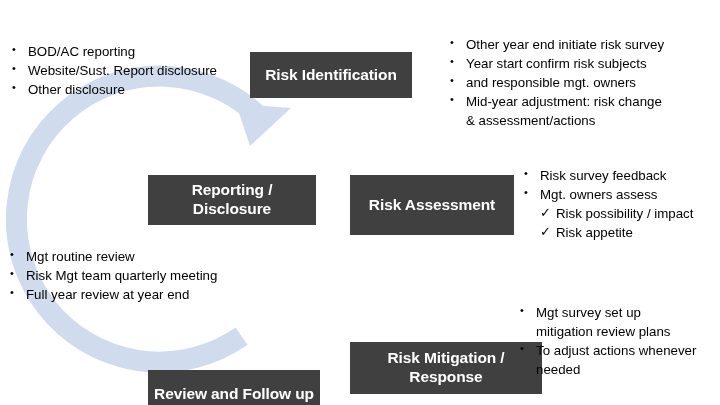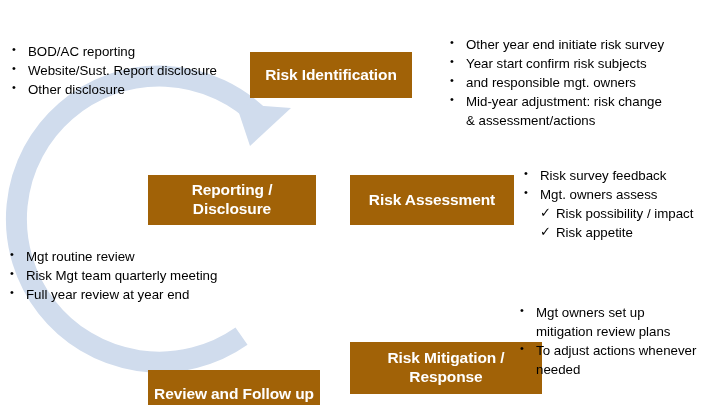--- a/index.html
+++ b/index.html
@@ -24,36 +24,36 @@
     position: absolute;
     left: 0;
     top: 0;
     width: 720px;
     height: 405px;
   }
 
   
   .process-box {
     position: absolute;
-    background: #a16207;
+    background: #404040;
     color: #ffffff;
     display: flex;
     align-items: center;
     justify-content: center;
     text-align: center;
     font-weight: bold;
     font-size: 15.5px;
     line-height: 1.22;
     letter-spacing: -0.1px;
     box-sizing: border-box;
     padding: 8px 6px;
   }
 
   #box-risk-identification { left: 250px; top: 52px;  width: 162px; height: 46px; }
-  #box-risk-assessment     { left: 350px; top: 175px; width: 164px; height: 50px; }
+  #box-risk-assessment     { left: 350px; top: 175px; width: 164px; height: 60px; }
   #box-reporting-disclosure{ left: 148px; top: 175px; width: 168px; height: 50px; align-items: center; }
   #box-risk-mitigation     { left: 350px; top: 322px; width: 192px; height: 52px; margin-top: 20px; }
   #box-review-followup     { left: 148px; top: 322px; width: 172px; height: 48px; margin-top: 48px; }
 
   
   .note-block {
     position: absolute;
     color: #000000;
     font-size: 13.3px;
     line-height: 1.43;
@@ -187,21 +187,21 @@
       </div>
       <div class="note-line">
         <span class="note-marker bullet">•</span>
         <span class="note-text">Full year review at year end</span>
       </div>
     </div>
 
   <div class="note-block" id="note-mitigation">
       <div class="note-line">
         <span class="note-marker bullet">•</span>
-        <span class="note-text">Mgt owners set up</span>
+        <span class="note-text">Mgt survey set up</span>
       </div>
       <div class="note-line">
         <span class="note-marker blank">&nbsp;</span>
         <span class="note-text">mitigation review plans</span>
       </div>
       <div class="note-line">
         <span class="note-marker bullet">•</span>
         <span class="note-text">To adjust actions whenever</span>
       </div>
       <div class="note-line">

